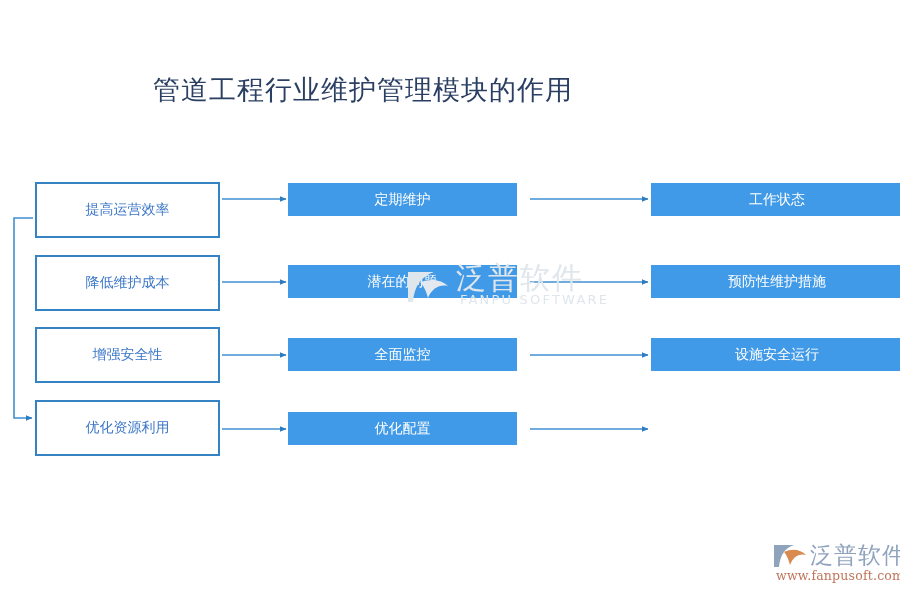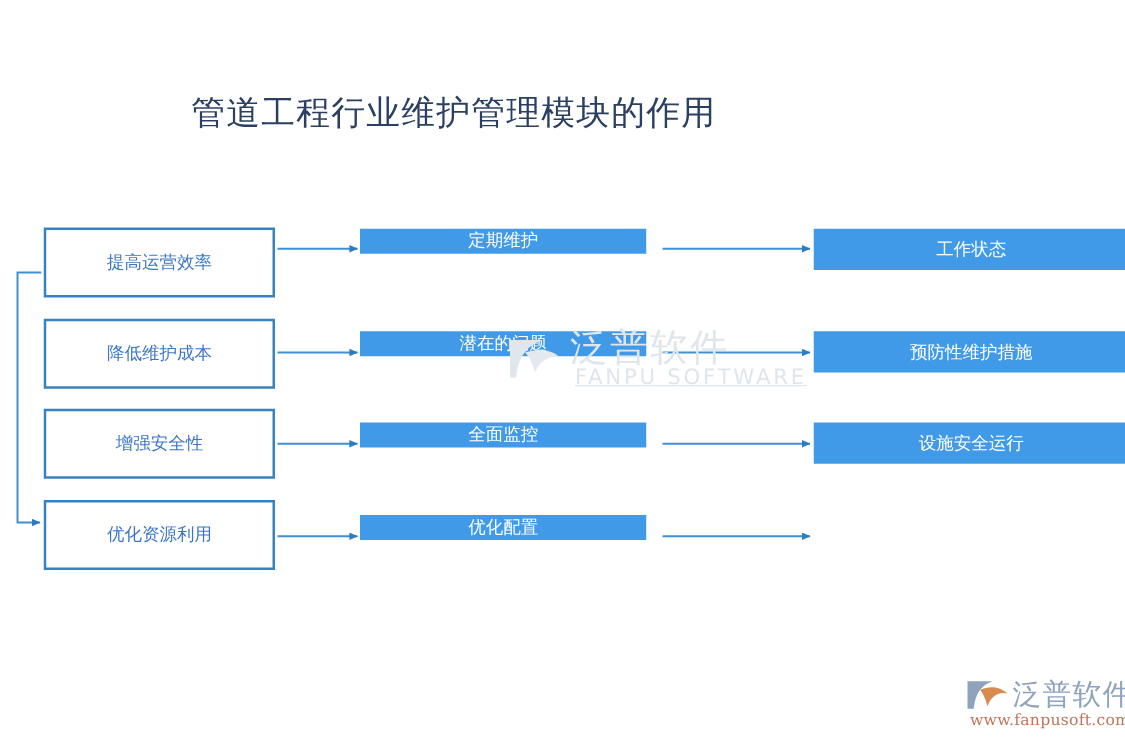--- a/index.html
+++ b/index.html
@@ -53,21 +53,21 @@
     color: #3b76c8;
   }
 
   .node.filled {
     background: #419ae7;
     color: #ffffff;
   }
 
   
   .col-left  { left: 35px;  width: 185px; height: 56px; }
-  .col-mid   { left: 288px; width: 229px; height: 20px; }
+  .col-mid   { left: 288px; width: 229px; height: 33px; }
   .col-right { left: 651px; width: 252px; height: 33px; }
 
   .row-1.col-left  { top: 182px; }
   .row-2.col-left  { top: 255px; }
   .row-3.col-left  { top: 327px; }
   .row-4.col-left  { top: 400px; }
 
   .row-1.col-mid, .row-1.col-right  { top: 183px; }
   .row-2.col-mid, .row-2.col-right  { top: 265px; }
   .row-3.col-mid, .row-3.col-right  { top: 338px; }
@@ -97,25 +97,24 @@
     top: 0px;
     font-size: 30px;
     color: #dfe6ec;
     letter-spacing: 2px;
     white-space: nowrap;
   }
   .wm-c-sub {
     position: absolute;
     left: 56px;
     top: 34px;
-    font-size: 17px;
+    font-size: 13px;
     color: #dfe6ec;
     letter-spacing: 2.2px;
     white-space: nowrap;
-    text-decoration: underline;
   }
   .wm-c-mark {
     position: absolute;
     left: 0px;
     top: 6px;
     width: 48px;
     height: 44px;
   }
 
   .logo-br {

